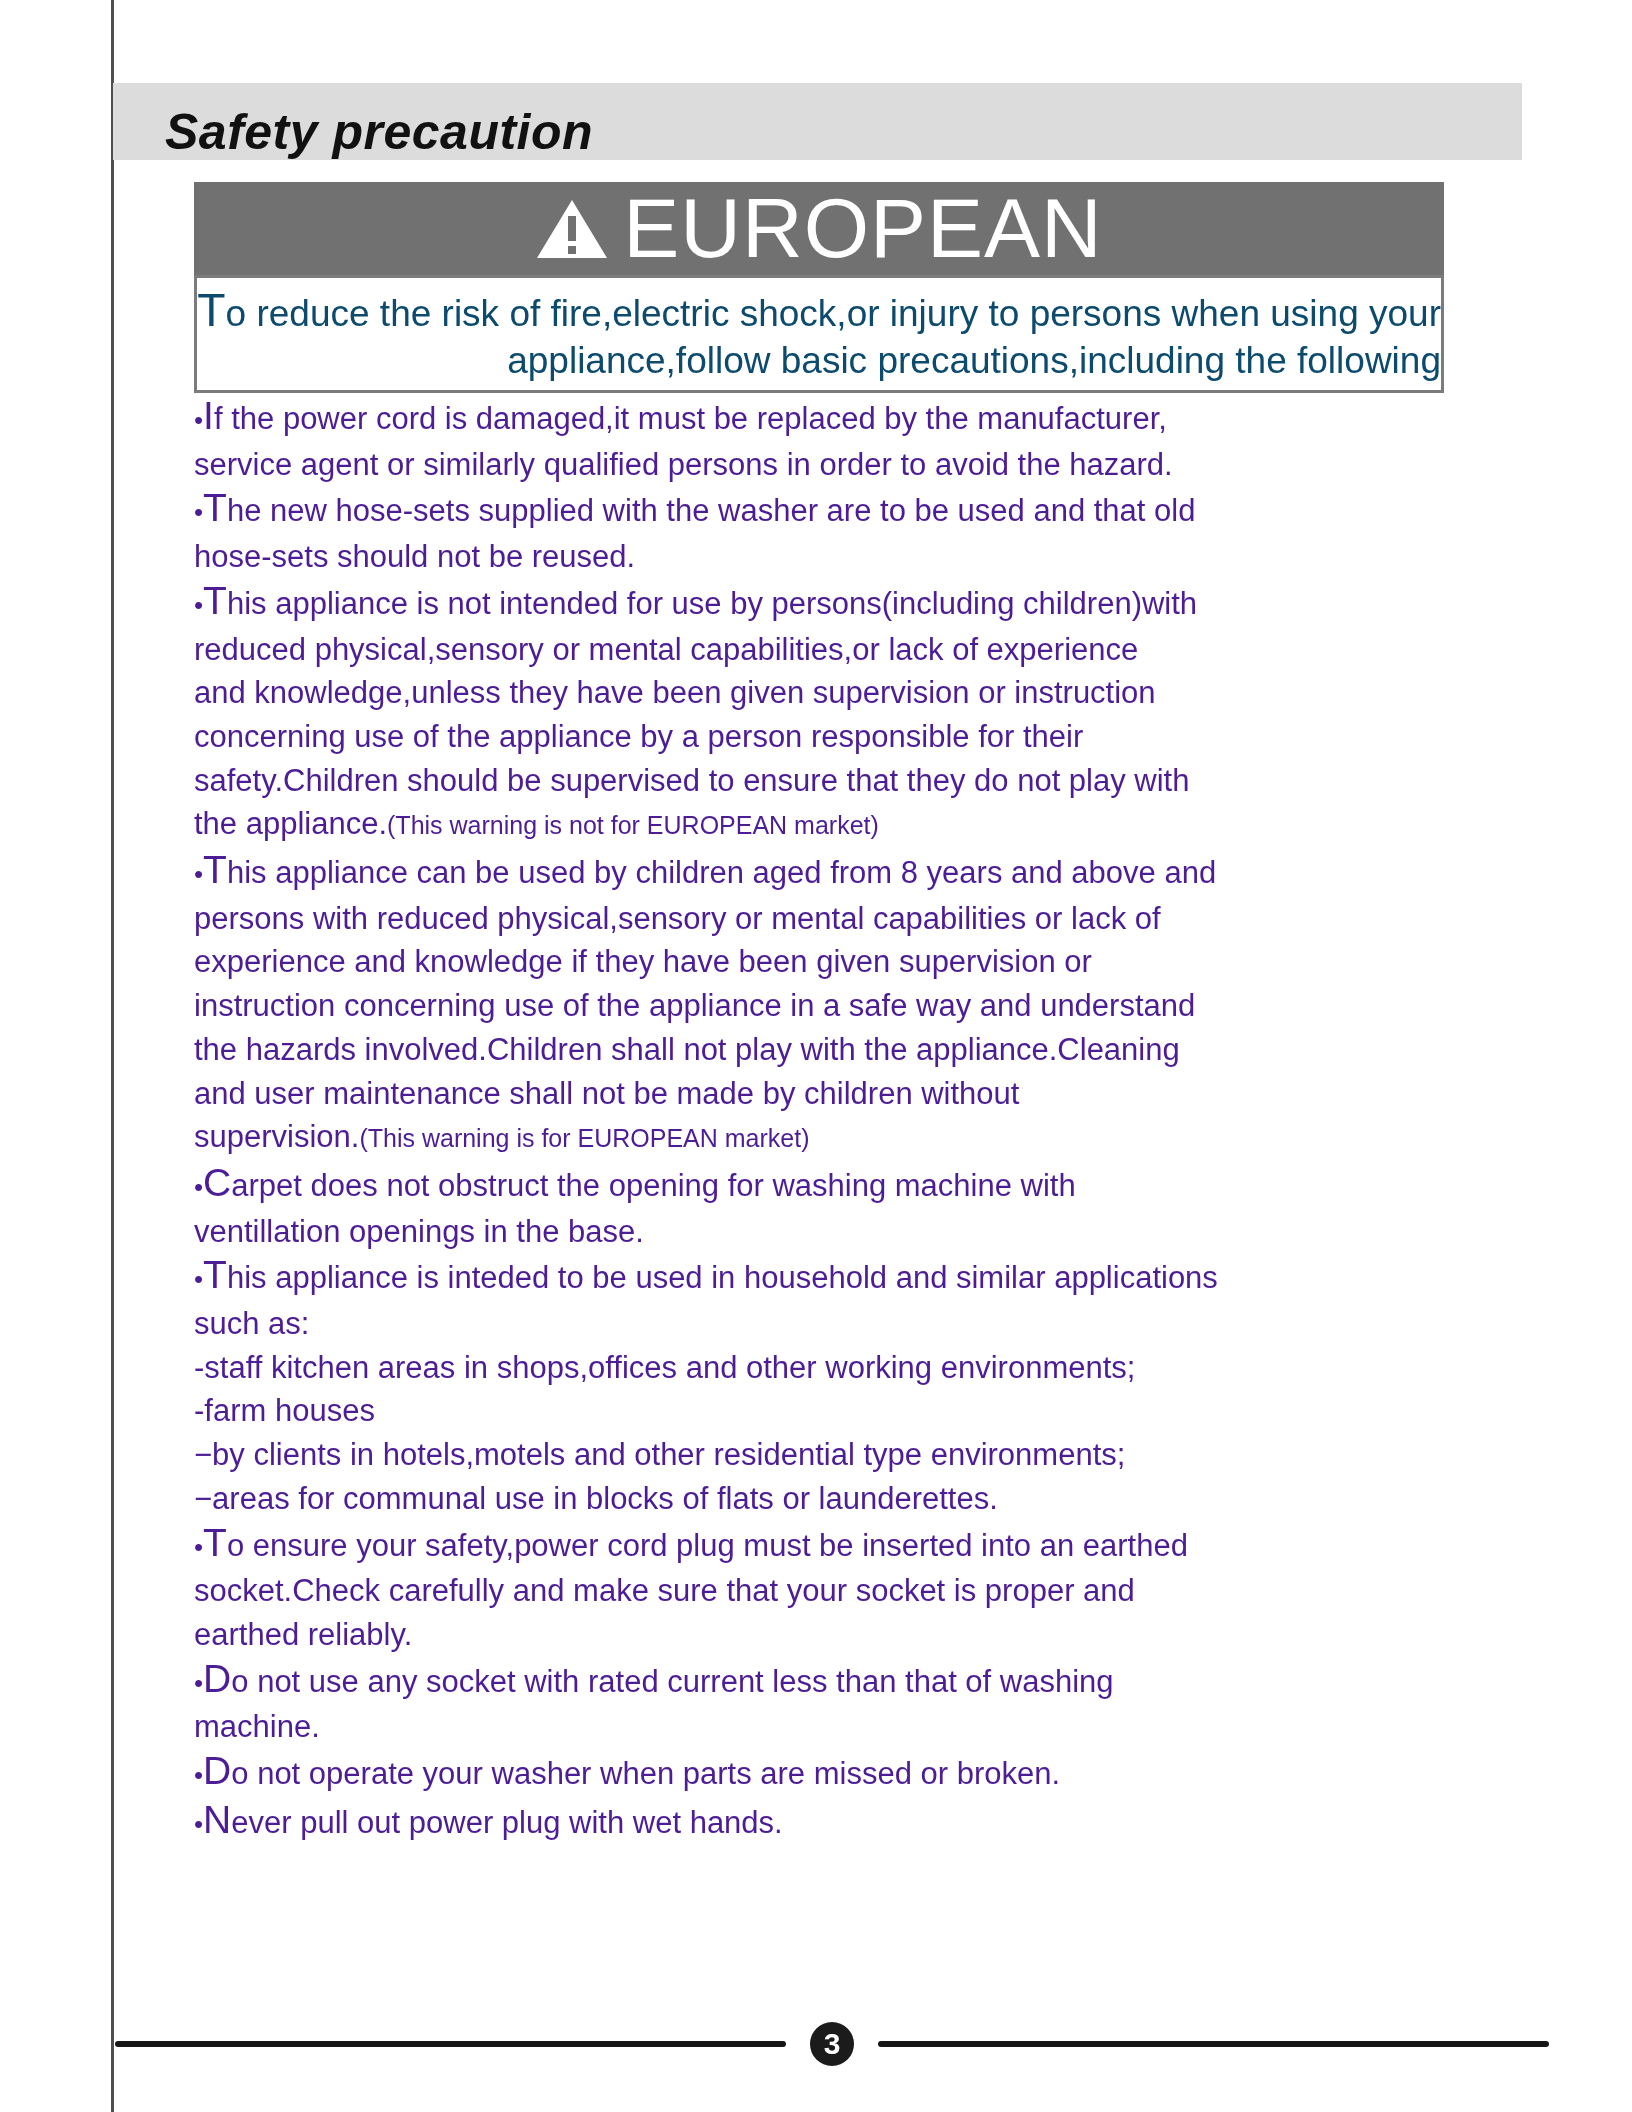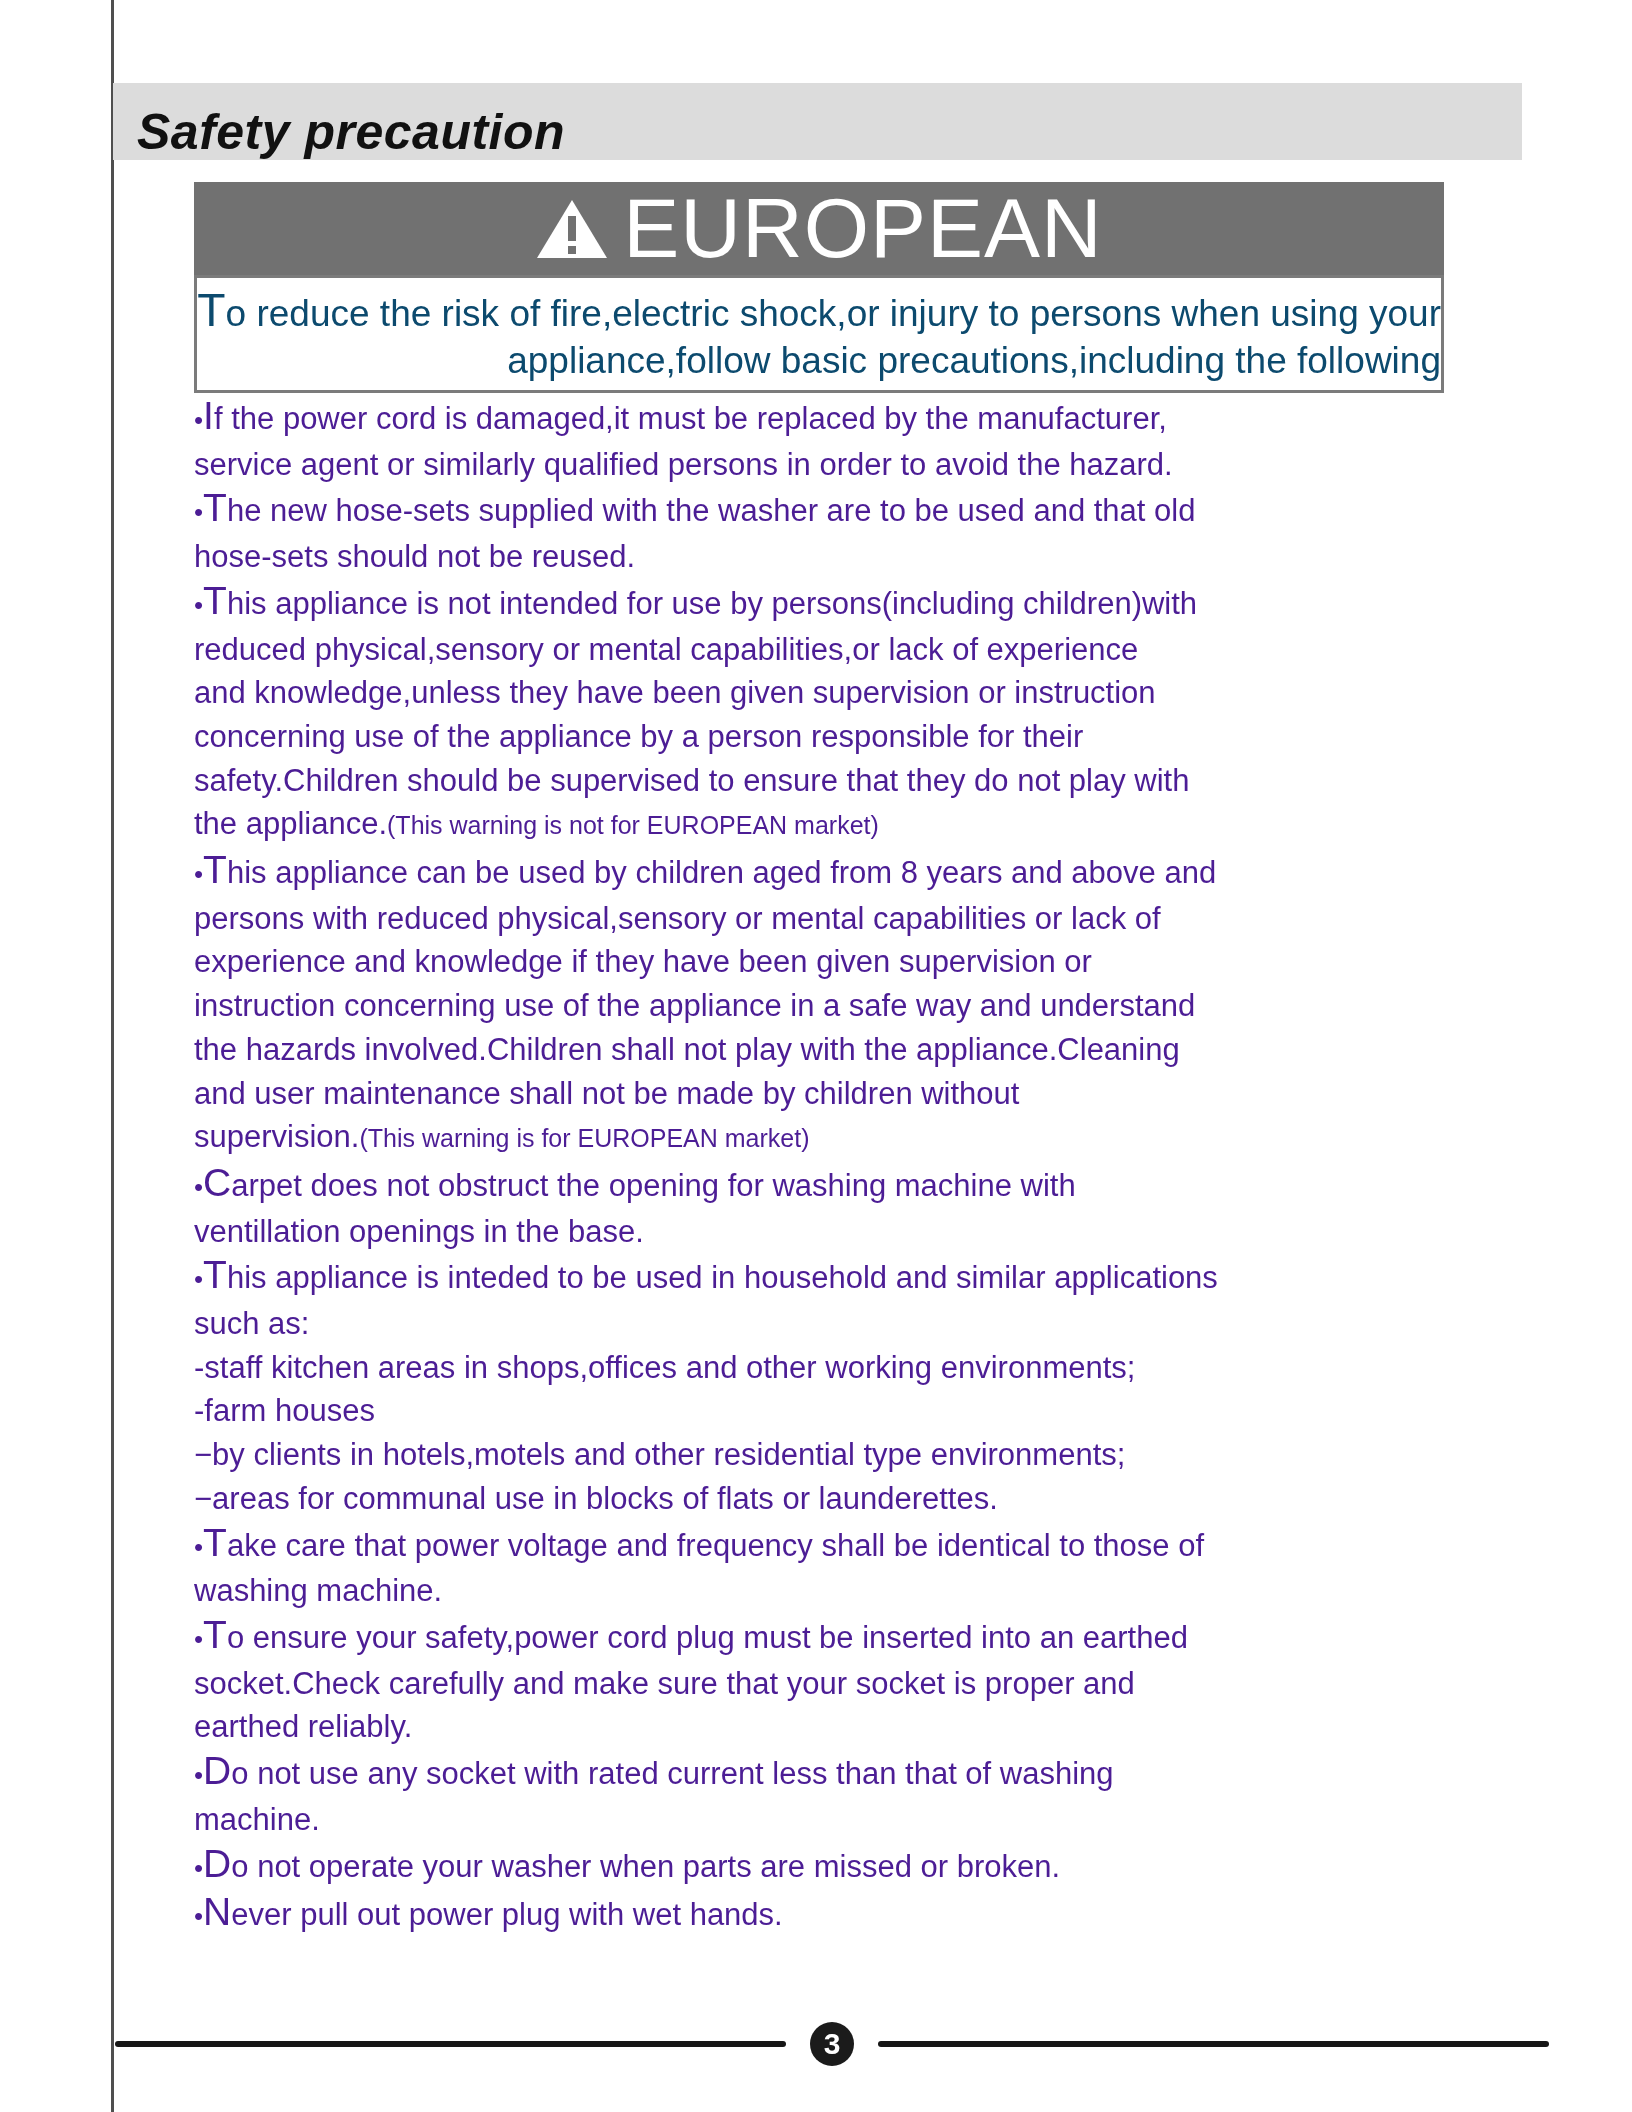--- a/index.html
+++ b/index.html
@@ -12,21 +12,21 @@
     position:absolute;left:111px;top:0;width:3px;height:2112px;
     background:var(--rule,#4f4f4f);
   }
   .title-band{
     position:absolute;left:113px;top:83px;width:1409px;height:77px;
     background:var(--title_band_bg,#dcdcdc);
     display:flex;align-items:center;
   }
   .page-title{
     font-size:50px;font-weight:700;font-style:italic;
-    padding-left:24px;letter-spacing:.5px;color:#111;margin-top:20px;
+    padding-left:52px;letter-spacing:.5px;color:#111;margin-top:20px;
   }
   .warning-box{position:absolute;left:194px;top:182px;width:1250px;}
   .warning-header{
     height:93px;background:var(--warning_banner_bg,#717171);
     display:flex;align-items:center;justify-content:center;gap:14px;
   }
   .warning-word{
     color:var(--warning_text,#ffffff);font-size:84px;font-weight:400;
     letter-spacing:1px;line-height:93px;white-space:nowrap;
   }
@@ -102,22 +102,20 @@
 and user maintenance shall not be made by children without
 supervision.<span class="note">(This warning is for EUROPEAN market)</span></div>
     <div class="item"><span class="bullet dot">•</span><span class="cap">C</span>arpet does not obstruct the opening for washing machine with
 ventillation openings in the base.</div>
     <div class="item"><span class="bullet dot">•</span><span class="cap">T</span>his appliance is inteded to be used in household and similar applications
 such as:</div>
     <div class="item"><span class="bullet dash">-</span>staff kitchen areas in shops,offices and other working environments;</div>
     <div class="item"><span class="bullet dash">-</span>farm houses</div>
     <div class="item"><span class="bullet dash">−</span>by clients in hotels,motels and other residential type environments;</div>
     <div class="item"><span class="bullet dash">−</span>areas for communal use in blocks of flats or launderettes.</div>
-    <div class="item"><span class="bullet dot">•</span><span class="cap">T</span>ake care that power voltage and frequency shall be identical to those of
-washing machine.</div>
     <div class="item"><span class="bullet dot">•</span><span class="cap">T</span>o ensure your safety,power cord plug must be inserted into an earthed
 socket.Check carefully and make sure that your socket is proper and
 earthed reliably.</div>
     <div class="item"><span class="bullet dot">•</span><span class="cap">D</span>o not use any socket with rated current less than that of washing
 machine.</div>
     <div class="item"><span class="bullet dot">•</span><span class="cap">D</span>o not operate your washer when parts are missed or broken.</div>
     <div class="item"><span class="bullet dot">•</span><span class="cap">N</span>ever pull out power plug with wet hands.</div>
   </div>
 
 <div class="footer">

